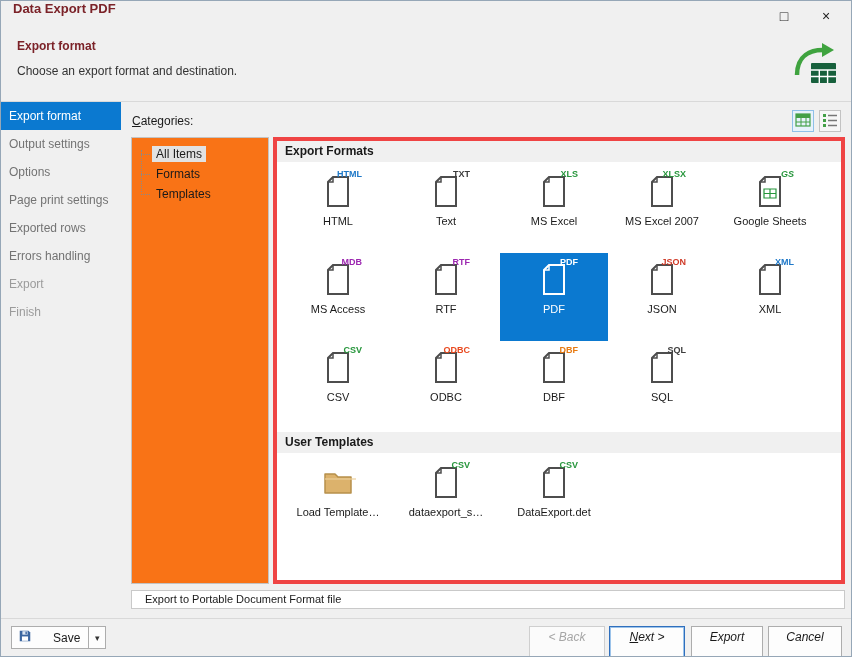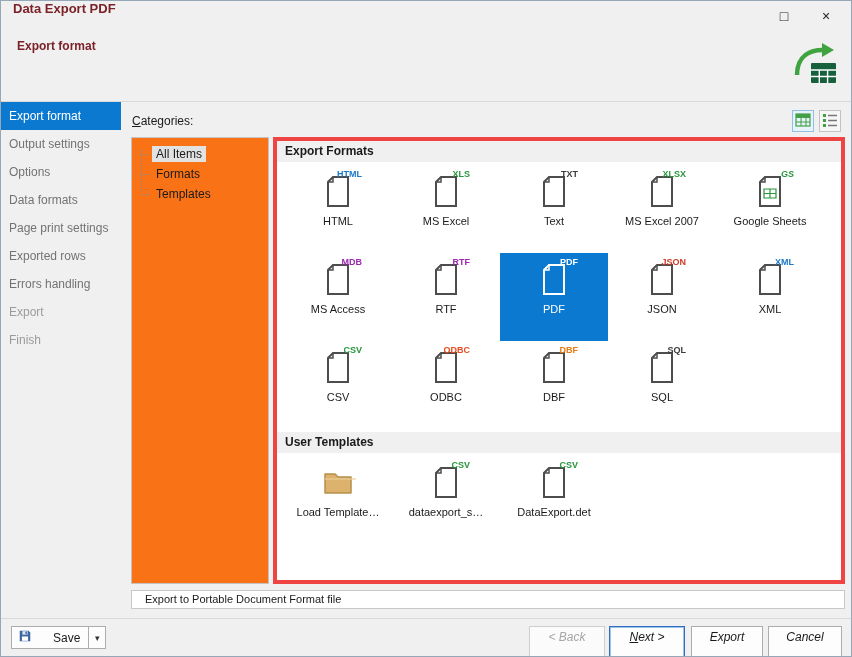--- a/index.html
+++ b/index.html
@@ -77,35 +77,35 @@
 <div class="titlebar">
   <span class="wtitle">Data Export PDF</span>
   <div class="win-controls">
     <div class="win-btn">□</div>
     <div class="win-btn">×</div>
   </div>
 </div>
 
 <div class="header">
   <div class="h-title">Export format</div>
+  <div class="h-sub">Choose an export format and destination.</div>
   <div class="h-icon">
     <svg width="48" height="48" viewBox="0 0 48 48">
       <path d="M6 36 C6 16 20 11 32 11" fill="none" stroke="#3fa33f" stroke-width="4.5"></path>
       <polygon points="31,4 43,11 31,18" fill="#3fa33f"></polygon>
       <rect x="20" y="24" width="25" height="20" rx="1" fill="#17603c"></rect>
       <path d="M20 31 h25 M20 37.5 h25 M28.3 31 v13 M36.6 31 v13" stroke="#ffffff" stroke-width="1.4"></path>
     </svg>
   </div>
 </div>
 
 <div class="sidebar">
     <div class="step selected">Export format</div>
     <div class="step">Output settings</div>
     <div class="step">Options</div>
-    <div class="step">Data formats</div>
     <div class="step">Page print settings</div>
     <div class="step">Exported rows</div>
     <div class="step">Errors handling</div>
     <div class="step disabled">Export</div>
     <div class="step disabled">Finish</div>
   </div>
 
 <div class="cat-label"><u>C</u>ategories:</div>
 
 <div class="viewbtns">
@@ -151,30 +151,30 @@
      <path d="M13 4 V9 H8" fill="none" stroke="#4d4d4d" stroke-width="1.5"></path>
 
    </svg><span class="badge" style="color: rgb(30, 120, 200);">HTML</span></div>
         <div class="cap">HTML</div>
       </div>
       <div class="tile">
         <div class="tileicon"><svg width="36" height="36" viewBox="0 0 36 36">
      <path d="M13 4 H28 V33 H8 V9 Z" fill="#ffffff" stroke="#4d4d4d" stroke-width="2" stroke-linejoin="miter"></path>
      <path d="M13 4 V9 H8" fill="none" stroke="#4d4d4d" stroke-width="1.5"></path>
 
+   </svg><span class="badge" style="color: rgb(60, 60, 60);">TXT</span></div>
+        <div class="cap">Text</div>
+      </div>
+      <div class="tile">
+        <div class="tileicon"><svg width="36" height="36" viewBox="0 0 36 36">
+     <path d="M13 4 H28 V33 H8 V9 Z" fill="#ffffff" stroke="#4d4d4d" stroke-width="2" stroke-linejoin="miter"></path>
+     <path d="M13 4 V9 H8" fill="none" stroke="#4d4d4d" stroke-width="1.5"></path>
+
    </svg><span class="badge" style="color: rgb(39, 150, 60);">XLS</span></div>
         <div class="cap">MS Excel</div>
-      </div>
-      <div class="tile">
-        <div class="tileicon"><svg width="36" height="36" viewBox="0 0 36 36">
-     <path d="M13 4 H28 V33 H8 V9 Z" fill="#ffffff" stroke="#4d4d4d" stroke-width="2" stroke-linejoin="miter"></path>
-     <path d="M13 4 V9 H8" fill="none" stroke="#4d4d4d" stroke-width="1.5"></path>
-
-   </svg><span class="badge" style="color: rgb(60, 60, 60);">TXT</span></div>
-        <div class="cap">Text</div>
       </div>
       <div class="tile">
         <div class="tileicon"><svg width="36" height="36" viewBox="0 0 36 36">
      <path d="M13 4 H28 V33 H8 V9 Z" fill="#ffffff" stroke="#4d4d4d" stroke-width="2" stroke-linejoin="miter"></path>
      <path d="M13 4 V9 H8" fill="none" stroke="#4d4d4d" stroke-width="1.5"></path>
 
    </svg><span class="badge" style="color: rgb(39, 150, 60);">XLSX</span></div>
         <div class="cap">MS Excel 2007</div>
       </div>
       <div class="tile">

